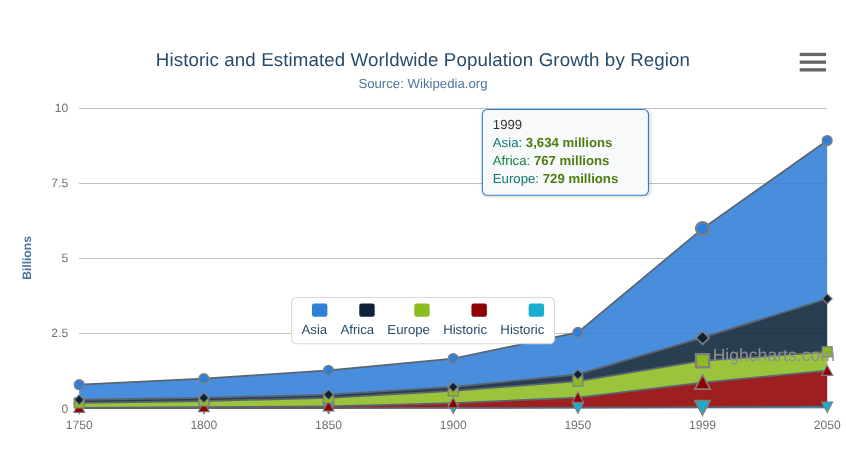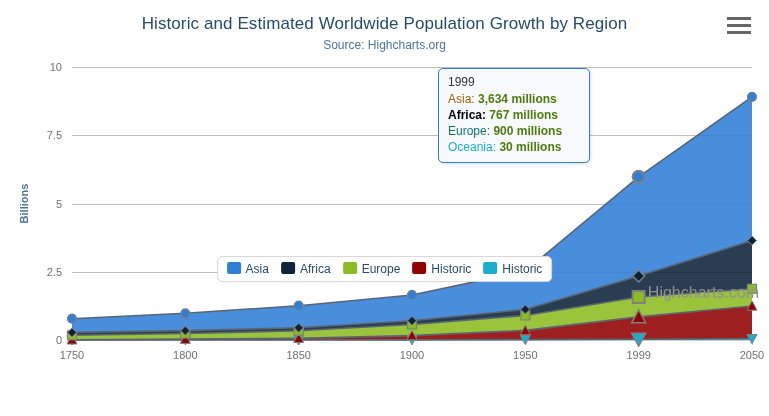--- a/index.html
+++ b/index.html
@@ -12,20 +12,21 @@
     height: 416px;
     font-family: "Liberation Sans", sans-serif;
     overflow: hidden;
     position: relative;
   }
   #chart-root {
     position: relative;
     width: 769px;
     height: 308px;
     background: #ffffff;
+    margin-top: 31px;
   }
   .chart-title {
     position: absolute;
     left: 0;
     top: 14px;
     width: 769px;
     text-align: center;
     font-size: 17px;
     color: #274b6d;
     font-family: "Liberation Sans", sans-serif;
@@ -107,26 +108,27 @@
     border-radius: 5px;
     background: #ffffff;
     padding: 5px 9px;
     display: flex;
     align-items: center;
     gap: 12px;
     box-sizing: border-box;
   }
   .legend-item {
     display: flex;
-    align-items: flex-start;
+    align-items: flex-end;
     gap: 5px;
     cursor: pointer;
     font-size: 12px;
     color: #274b6d;
     font-family: "Liberation Sans", sans-serif;
+    flex-direction: column;
   }
   .legend-swatch {
     width: 14px;
     height: 12px;
     border-radius: 2px;
     display: inline-block;
   }
   .credits {
     position: absolute;
     right: 10px;
@@ -163,21 +165,21 @@
   }
   .tooltip-key { }
   .tooltip-val { font-weight: bold; color: #4d7c0f; }
 </style>
 </head>
 <body>
 
 <div id="chart-root">
 
   <div class="chart-title">Historic and Estimated Worldwide Population Growth by Region</div>
-  <div class="chart-subtitle">Source: Highcharts.org</div>
+  <div class="chart-subtitle">Source: Wikipedia.org</div>
 
   <div class="menu-button">
     <span></span>
     <span></span>
     <span></span>
   </div>
 
   <svg class="plot" viewBox="0 0 769 416">
     <g id="g-grid">
         <line x1="72" x2="752" y1="340.5" y2="340.5" class="axisline"></line>
@@ -261,24 +263,23 @@
         <text x="412" y="359" text-anchor="middle" class="axis-label-text">1900</text>
         <text x="525.3333333333333" y="359" text-anchor="middle" class="axis-label-text">1950</text>
         <text x="638.6666666666667" y="359" text-anchor="middle" class="axis-label-text">1999</text>
         <text x="752" y="359" text-anchor="middle" class="axis-label-text">2050</text>
       </g>
   </svg>
 
   <div class="tooltip">
     <div class="tooltip-header">1999</div>
     <div id="tooltip-rows">
-        <div class="tooltip-row"><span class="tooltip-key" style="color: #a16207;">Asia: </span><span class="tooltip-val">3,634 millions</span></div>
-        <div class="tooltip-row"><span class="tooltip-key" style="color: #000000; font-weight: bold;">Africa: </span><span class="tooltip-val">767 millions</span></div>
-        <div class="tooltip-row"><span class="tooltip-key" style="color: #0f766e;">Europe: </span><span class="tooltip-val">900 millions</span></div>
-        <div class="tooltip-row"><span class="tooltip-key" style="color: rgb(26, 173, 206);">Oceania: </span><span class="tooltip-val">30 millions</span></div>
+        <div class="tooltip-row"><span class="tooltip-key" style="color: #0f766e;">Asia: </span><span class="tooltip-val">3,634 millions</span></div>
+        <div class="tooltip-row"><span class="tooltip-key" style="color: #15803d;">Africa: </span><span class="tooltip-val">767 millions</span></div>
+        <div class="tooltip-row"><span class="tooltip-key" style="color: #0f766e;">Europe: </span><span class="tooltip-val">729 millions</span></div>
       </div>
   </div>
 
   <div class="legend-box" id="legend-box">
       <div class="legend-item">
         <span class="legend-swatch" style="background: rgb(47, 126, 216);"></span>
         <span>Asia</span>
       </div>
       <div class="legend-item">
         <span class="legend-swatch" style="background: rgb(13, 35, 58);"></span>

